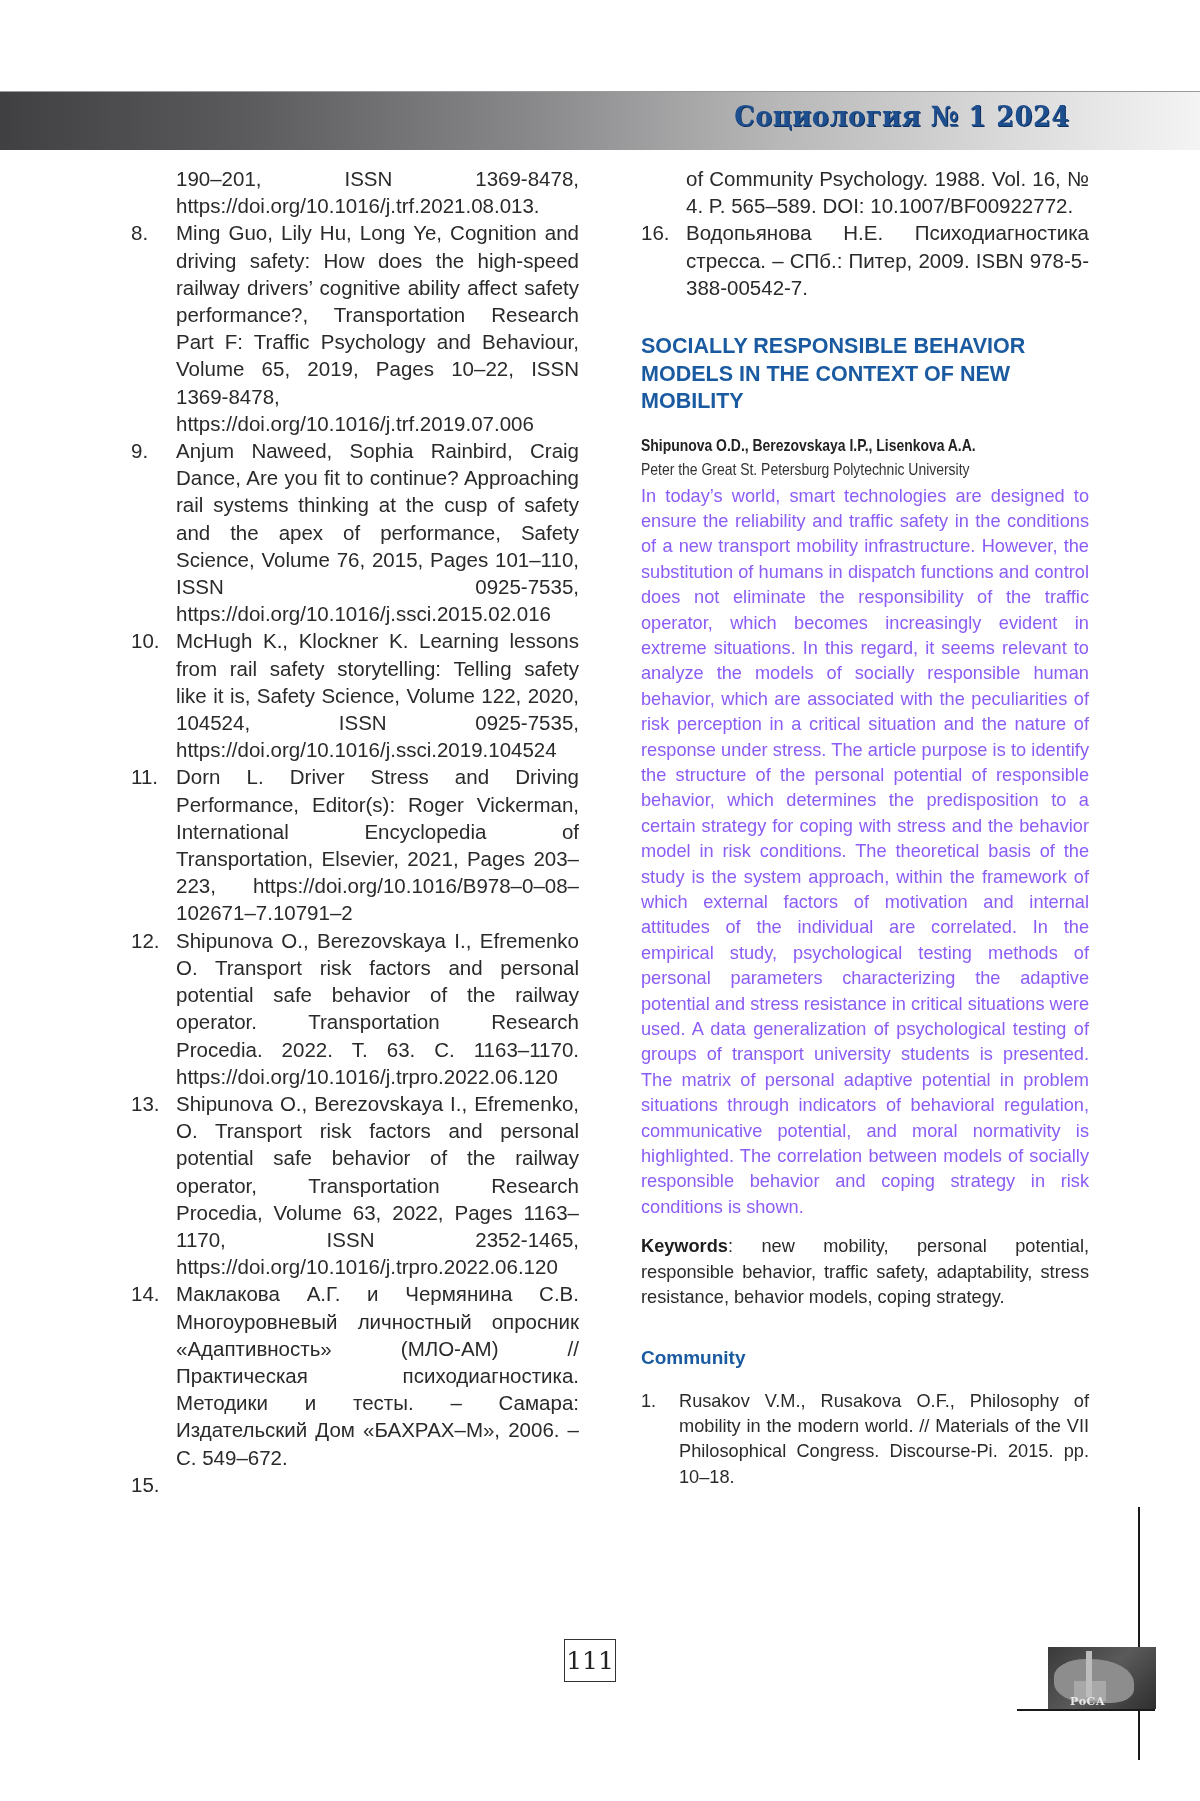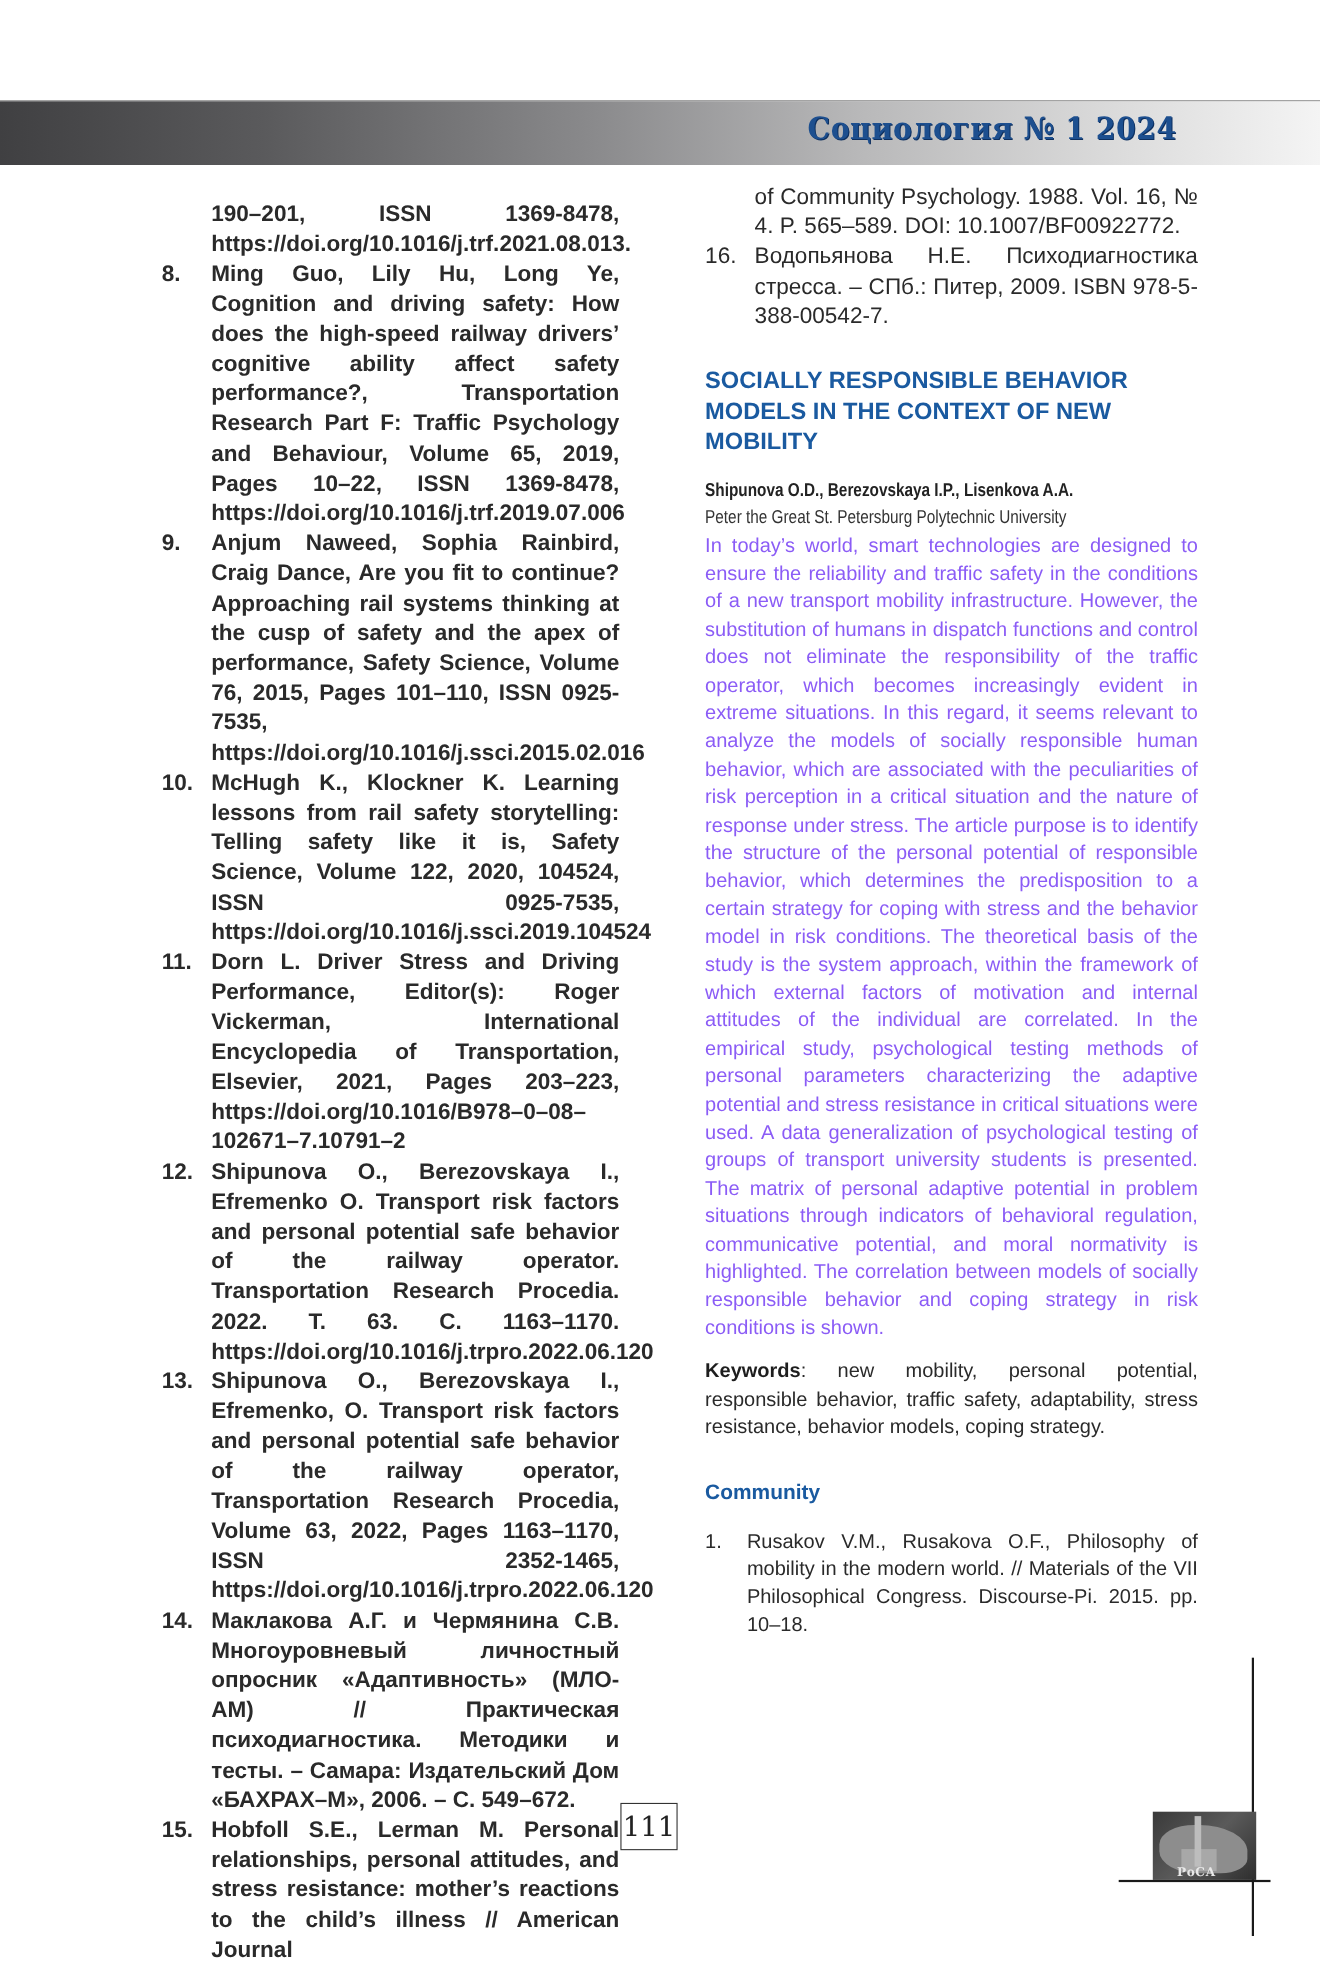--- a/index.html
+++ b/index.html
@@ -17,21 +17,21 @@
     text-shadow: 1px 1px 0 #0d2f5f;
     transform: scaleX(0.92); transform-origin: right center;
   }
 
   .col {
     position: absolute; font-family: "Liberation Sans", sans-serif; color: #2a2a2a;
   }
   .col-left { left: 131px; top: 165px; width: 448px; }
   .col-right { left: 641px; top: 165px; width: 448px; }
 
-  .ref-list { list-style: none; margin: 16px; padding: 0; font-weight: bold; }
+  .ref-list { list-style: none; margin: 0; padding: 0; }
   .ref {
     position: relative; padding-left: 45px; font-size: 20.5px; line-height: 27.2px;
     text-align: justify; hyphens: manual;
   }
   .ref .num { position: absolute; left: 0; top: 0; }
   .ref.cont { padding-left: 45px; }
 
   .article-title {
     margin: 32px 0 12px 0; font-weight: bold; font-size: 21.5px; line-height: 27.5px;
     color: #1a5aa0; text-transform: uppercase;
@@ -64,21 +64,21 @@
   .page-number {
     position: absolute; left: 564px; top: 1639px; width: 52px; height: 43px;
     border: 1.5px solid #333; box-sizing: border-box;
     font-family: "DejaVu Serif", serif; font-size: 25px; color: #222;
     display: flex; align-items: center; justify-content: center;
   }
 
   .crop-v { position: absolute; left: 1138px; top: 1507px; width: 2px; height: 253px; background: #1a1a1a; }
   .crop-h { position: absolute; left: 1017px; top: 1709px; width: 138px; height: 2px; background: #1a1a1a; }
   .logo {
-    position: absolute; left: 1048px; top: 1647px; width: 94px; height: 62px;
+    position: absolute; left: 1048px; top: 1647px; width: 108px; height: 62px;
     background: linear-gradient(135deg, #3a3a3a 0%, #5a5a5a 50%, #2e2e2e 100%);
     overflow: hidden;
   }
   .logo .map {
     position: absolute; left: 6px; top: 12px; width: 80px; height: 44px;
     background: #8d8d8d; border-radius: 40% 55% 30% 45%;
   }
   .logo .tower {
     position: absolute; left: 38px; top: 4px; width: 6px; height: 46px; background: #bdbdbd;
   }
@@ -124,21 +124,20 @@
     <div class="ref">
       <span class="num">13.</span>
       <span>Shipunova O., Berezovskaya I., Efremenko, O. Transport risk factors and personal potential safe behavior of the railway operator, Transportation Research Procedia, Volume 63, 2022, Pages 1163–1170, ISSN 2352-1465, https://doi.org/10.1016/j.trpro.2022.06.120</span>
     </div>
     <div class="ref">
       <span class="num">14.</span>
       <span>Маклакова А.Г. и Чермянина С.В. Многоуровневый личностный опросник «Адаптивность» (МЛО-АМ) // Практическая психодиагностика. Методики и тесты. – Самара: Издательский Дом «БАХРАХ–М», 2006. – С. 549–672.</span>
     </div>
     <div class="ref">
       <span class="num">15.</span>
-      <span>Hobfoll S.E., Lerman M. Personal relationships, personal attitudes, and stress resistance: mother’s reactions to the child’s illness // American Journal</span>
     </div>
   </div>
 </div>
 
 <div class="col col-right">
   <div class="ref cont">
     <span>of Community Psychology. 1988. Vol. 16, № 4. P. 565–589. DOI: 10.1007/BF00922772.</span>
   </div>
   <div class="ref">
     <span class="num">16.</span>

